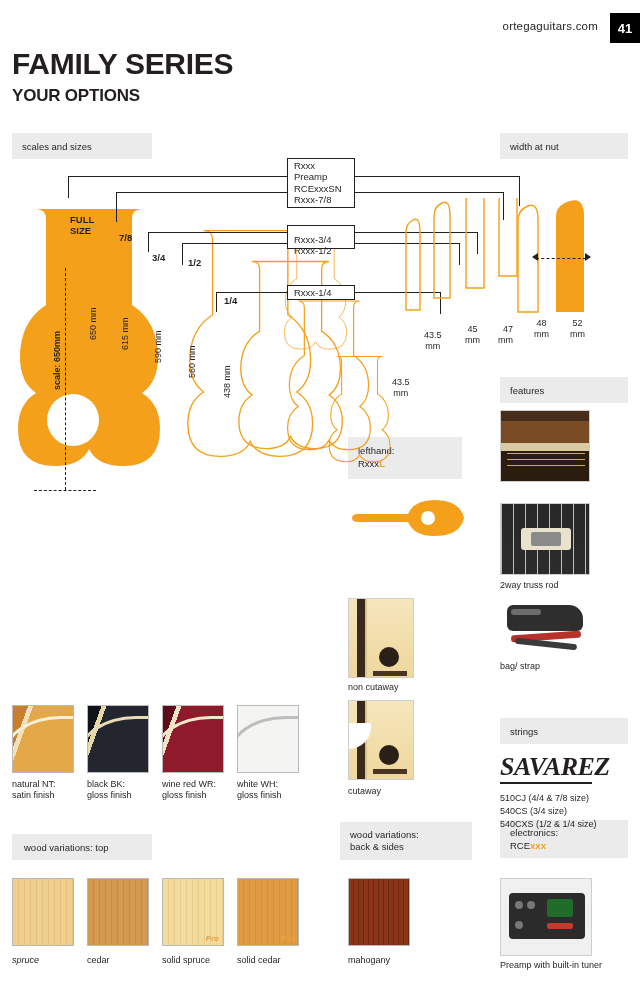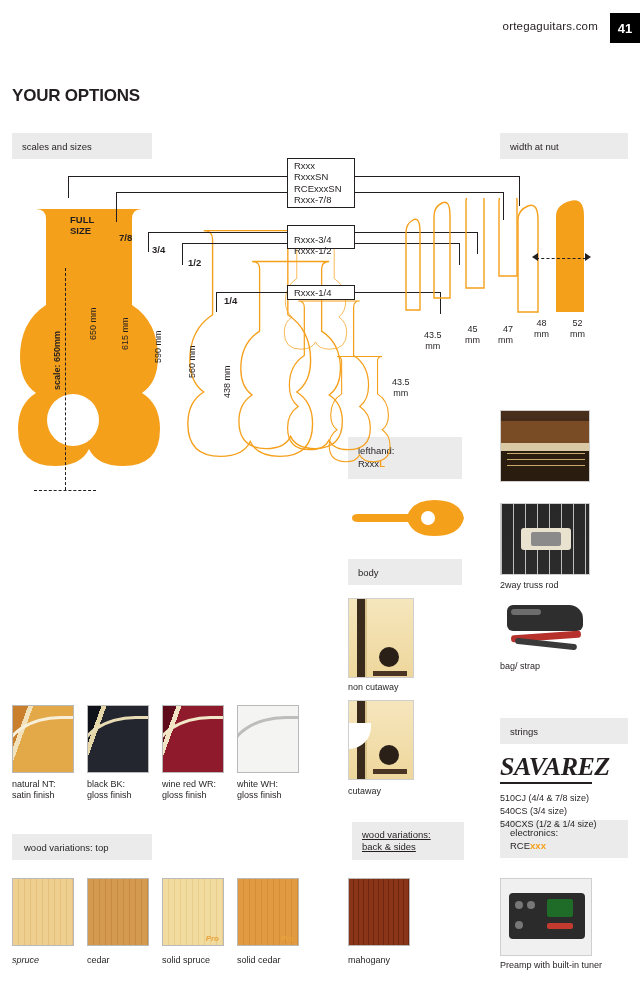--- a/index.html
+++ b/index.html
@@ -66,34 +66,35 @@
   }
   .savarez .sw{display:inline-block;}
 </style>
 </head>
 <body>
 
 <div class="page">
 
   <div class="site">ortegaguitars.com</div>
   <div class="pagenum">41</div>
+  <div class="title">FAMILY SERIES</div>
   <div class="subtitle">YOUR OPTIONS</div>
 
   <div class="tab" style="left:12px;top:133px;width:140px;height:26px;">scales and sizes</div>
   <div class="tab" style="left:500px;top:133px;width:128px;height:26px;">width at nut</div>
+  <div class="tab" style="left:500px;top:377px;width:128px;height:26px;">features</div>
   <div class="tab" style="left:348px;top:437px;width:114px;height:42px;">
     <div style="font-size:9.5px;line-height:1.35;">
       <div>lefthand:</div>
       <div><span>Rxxx</span><span style="color:#f5a01b;font-weight:bold;">L</span></div>
     </div>
   </div>
-  <div class="tab" style="left:348px;top:559px;width:114px;height:26px;">body</div>
   <div class="tab" style="left:500px;top:718px;width:128px;height:26px;">strings</div>
   <div class="tab" style="left:12px;top:834px;width:140px;height:26px;padding-left:12px;">wood variations: top</div>
-  <div class="tab two" style="left:352px;top:822px;width:112px;height:38px;white-space:pre-line;line-height:1.3;text-decoration:underline;">wood variations:
+  <div class="tab two" style="left:340px;top:822px;width:132px;height:38px;white-space:pre-line;line-height:1.3;">wood variations:
 back &amp; sides</div>
   <div class="tab two" style="left:500px;top:820px;width:128px;height:38px;">
     <div style="font-size:9.5px;line-height:1.35;">
       <div>electronics:</div>
       <div><span>RCE</span><span style="color:#f5a01b;font-weight:bold;">xxx</span></div>
     </div>
   </div>
 
   <svg width="500" height="420" viewBox="0 0 500 420" style="position:absolute;left:8px;top:195px;">
 
@@ -127,40 +128,40 @@
   <div class="hair" style="left:477px;top:232px;width:1px;height:22px;"></div>
   <div class="hair" style="left:182px;top:243px;width:278px;height:1px;"></div>
   <div class="hair" style="left:182px;top:243px;width:1px;height:22px;"></div>
   <div class="hair" style="left:459px;top:243px;width:1px;height:22px;"></div>
   <div class="hair" style="left:216px;top:292px;width:225px;height:1px;"></div>
   <div class="hair" style="left:216px;top:292px;width:1px;height:20px;"></div>
   <div class="hair" style="left:440px;top:292px;width:1px;height:22px;"></div>
 
   <div class="codebox c1">
     <span>Rxxx</span>
-    <span>RxxxSN</span>
+    <span>Preamp</span>
     <span>RCExxxSN</span>
     <span>Rxxx-7/8</span>
   </div>
   <div class="codebox c2">
     <span>Rxxx-3/4</span>
     <span>Rxxx-1/2</span>
   </div>
   <div class="codebox c3">
     <span>Rxxx-1/4</span>
   </div>
 
   <div class="lbl b" style="left:70px;top:214px;white-space:pre-line;">FULL
 SIZE</div>
   <div class="dashv" style="left:65px;top:268px;height:222px;"></div>
   <div class="dashh" style="left:34px;top:490px;width:62px;"></div>
   <div class="vert" style="left:62px;top:380px;font-weight:bold;">scale: 650mm</div>
 
   <div class="lbl b" style="left:119px;top:232px;">7/8</div>
-  <div class="lbl b" style="left:152px;top:244px;">3/4</div>
+  <div class="lbl b" style="left:152px;top:252px;">3/4</div>
   <div class="lbl b" style="left:188px;top:257px;">1/2</div>
   <div class="lbl b" style="left:224px;top:295px;">1/4</div>
 
   <div class="vert" style="left:98px;top:330px;">650 mm</div>
   <div class="vert" style="left:130px;top:340px;">615 mm</div>
   <div class="vert" style="left:163px;top:353px;">590 mm</div>
   <div class="vert" style="left:197px;top:368px;">560 mm</div>
   <div class="vert" style="left:232px;top:388px;">438 mm</div>
 
   <svg width="180" height="130" viewBox="0 0 180 130" style="position:absolute;left:400px;top:198px;">

